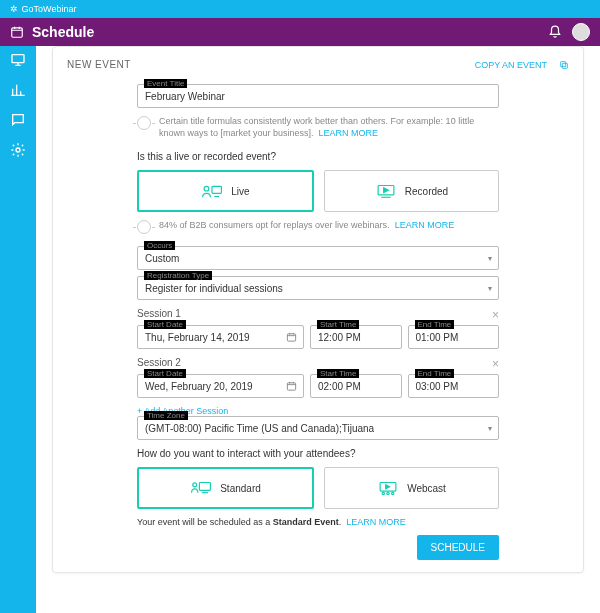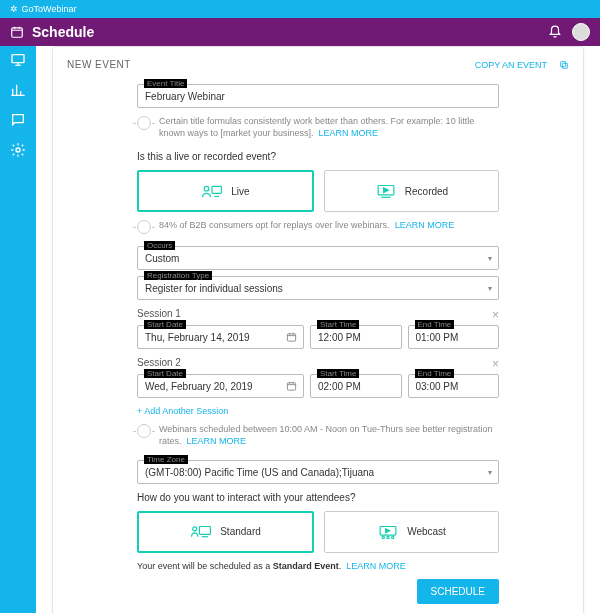--- a/index.html
+++ b/index.html
@@ -223,24 +223,20 @@
             </div>
             <div class="fld">
               <span class="lbl">End Time</span>
               <input readonly="" value="03:00 PM" style="">
             </div>
           </div>
         </div>
 
         <span class="add-link">+ Add Another Session</span>
 
-        <div class="hint">
-          <div class="bulb"></div>
-          <div><span>Webinars scheduled between 10:00 AM - Noon on Tue-Thurs see better registration rates.</span> &nbsp;<span class="link">LEARN MORE</span></div>
-        </div>
 
         <div class="fld">
           <span class="lbl">Time Zone</span>
           <input readonly="" value="(GMT-08:00) Pacific Time (US and Canada);Tijuana" style="">
           <span class="chev">▾</span>
         </div>
 
         <div class="footer-q">How do you want to interact with your attendees?</div>
         <div class="optrow">
           <div class="opt sel">

